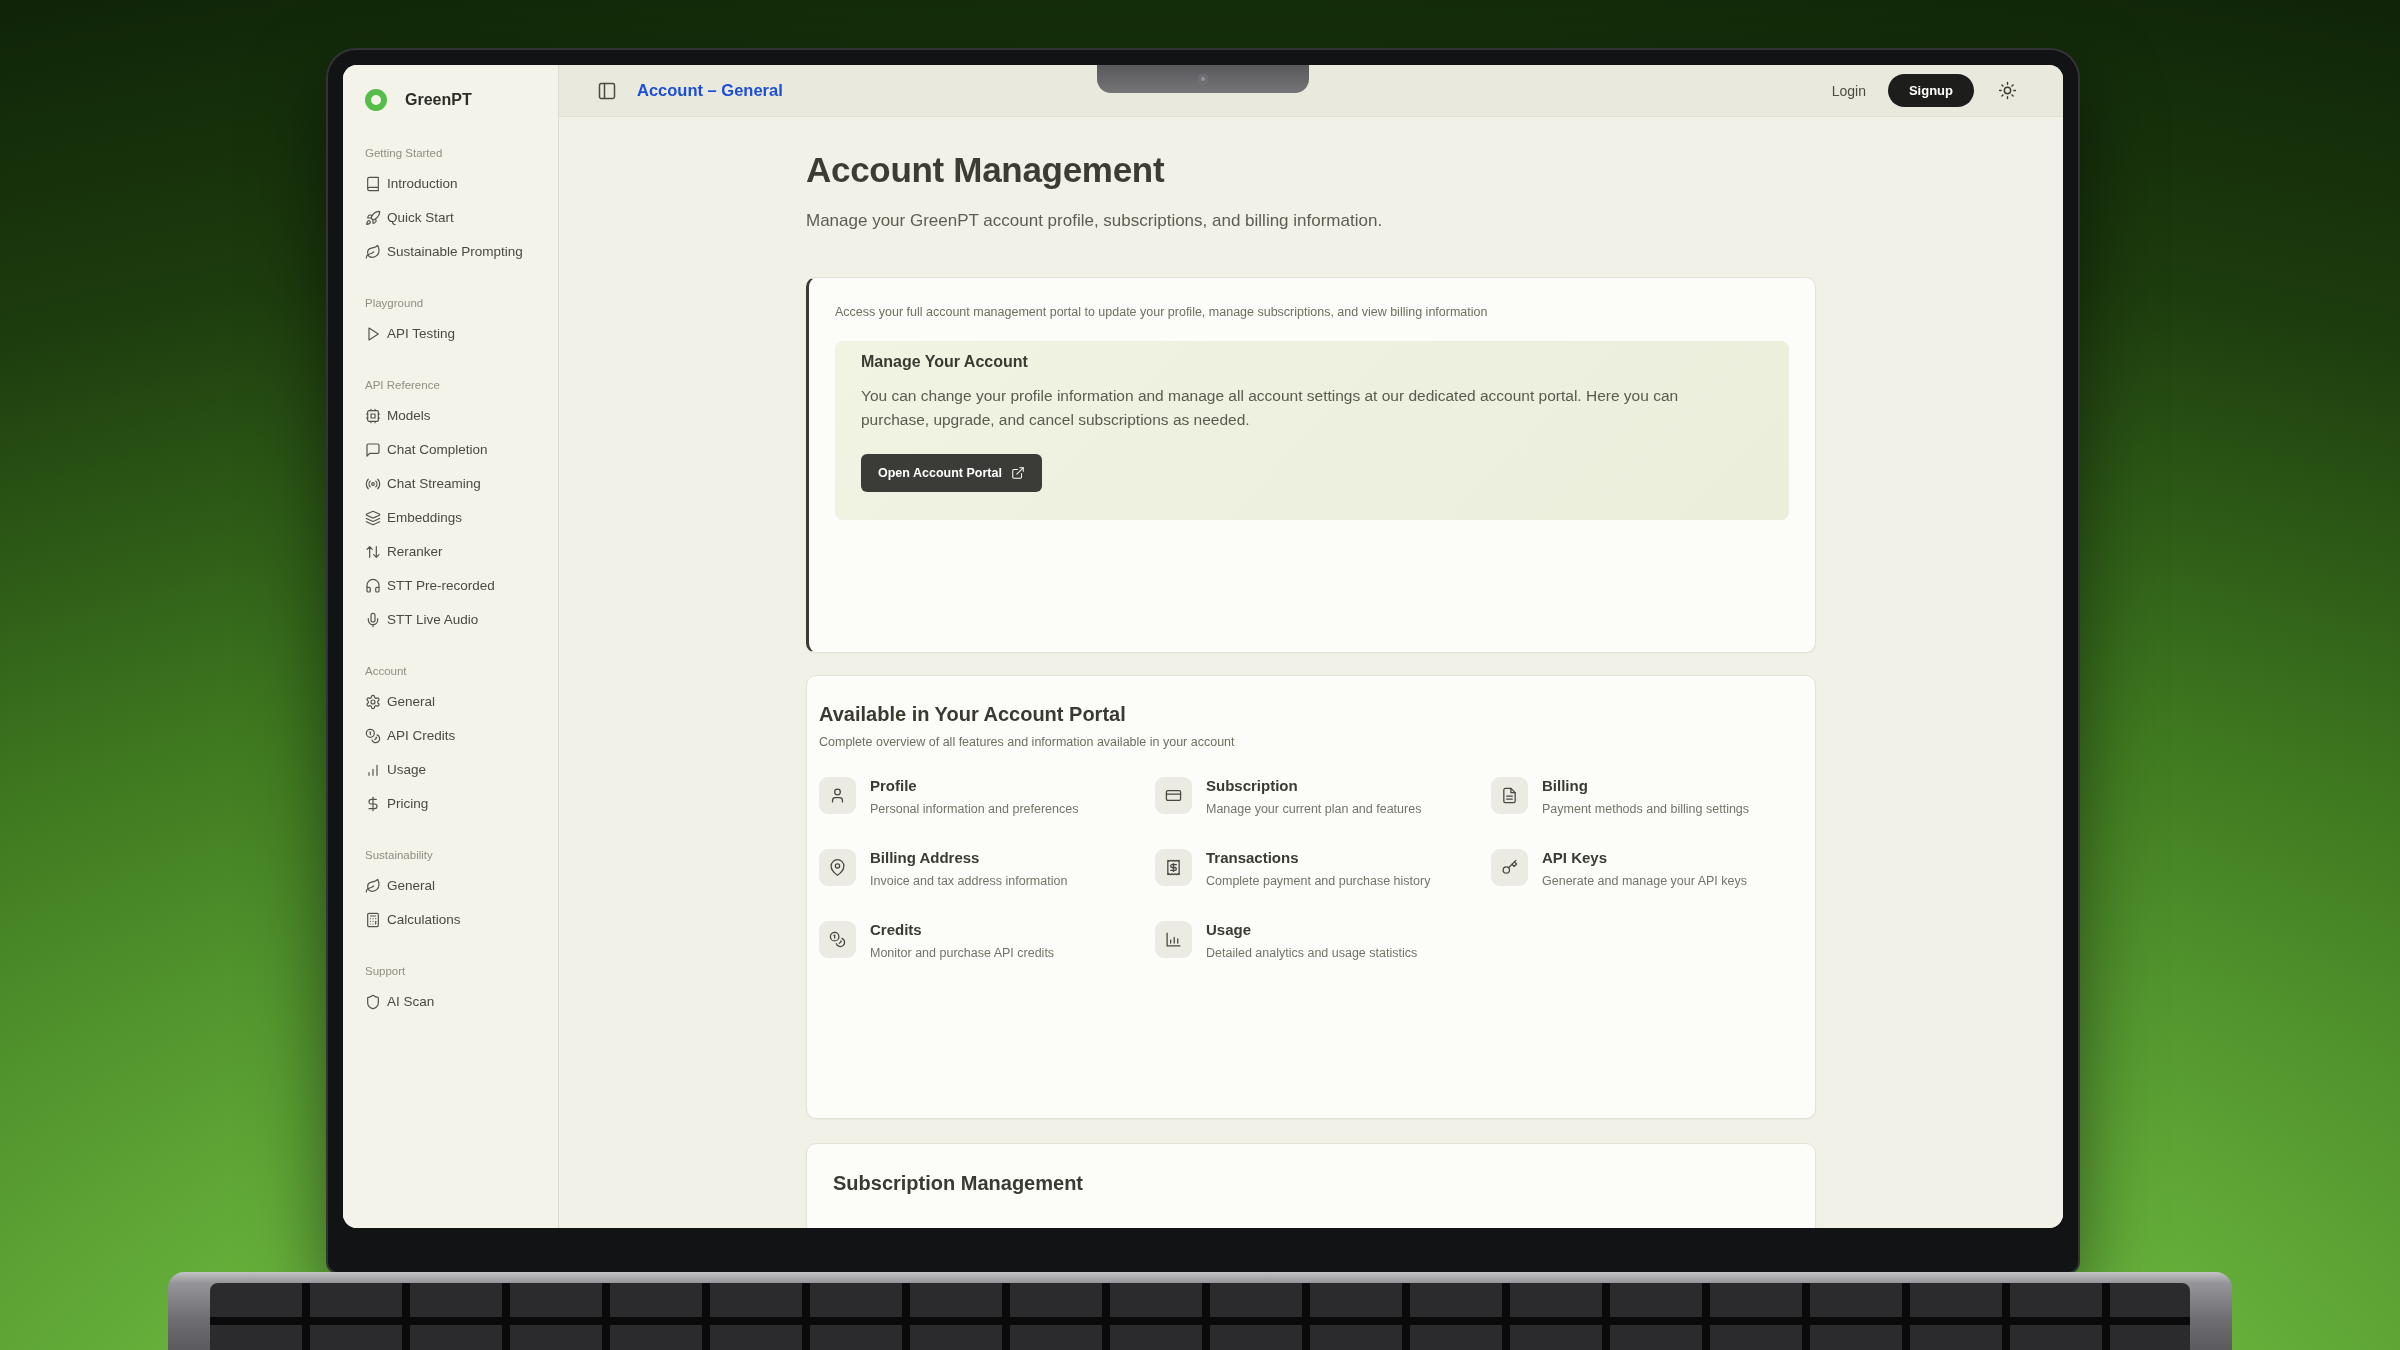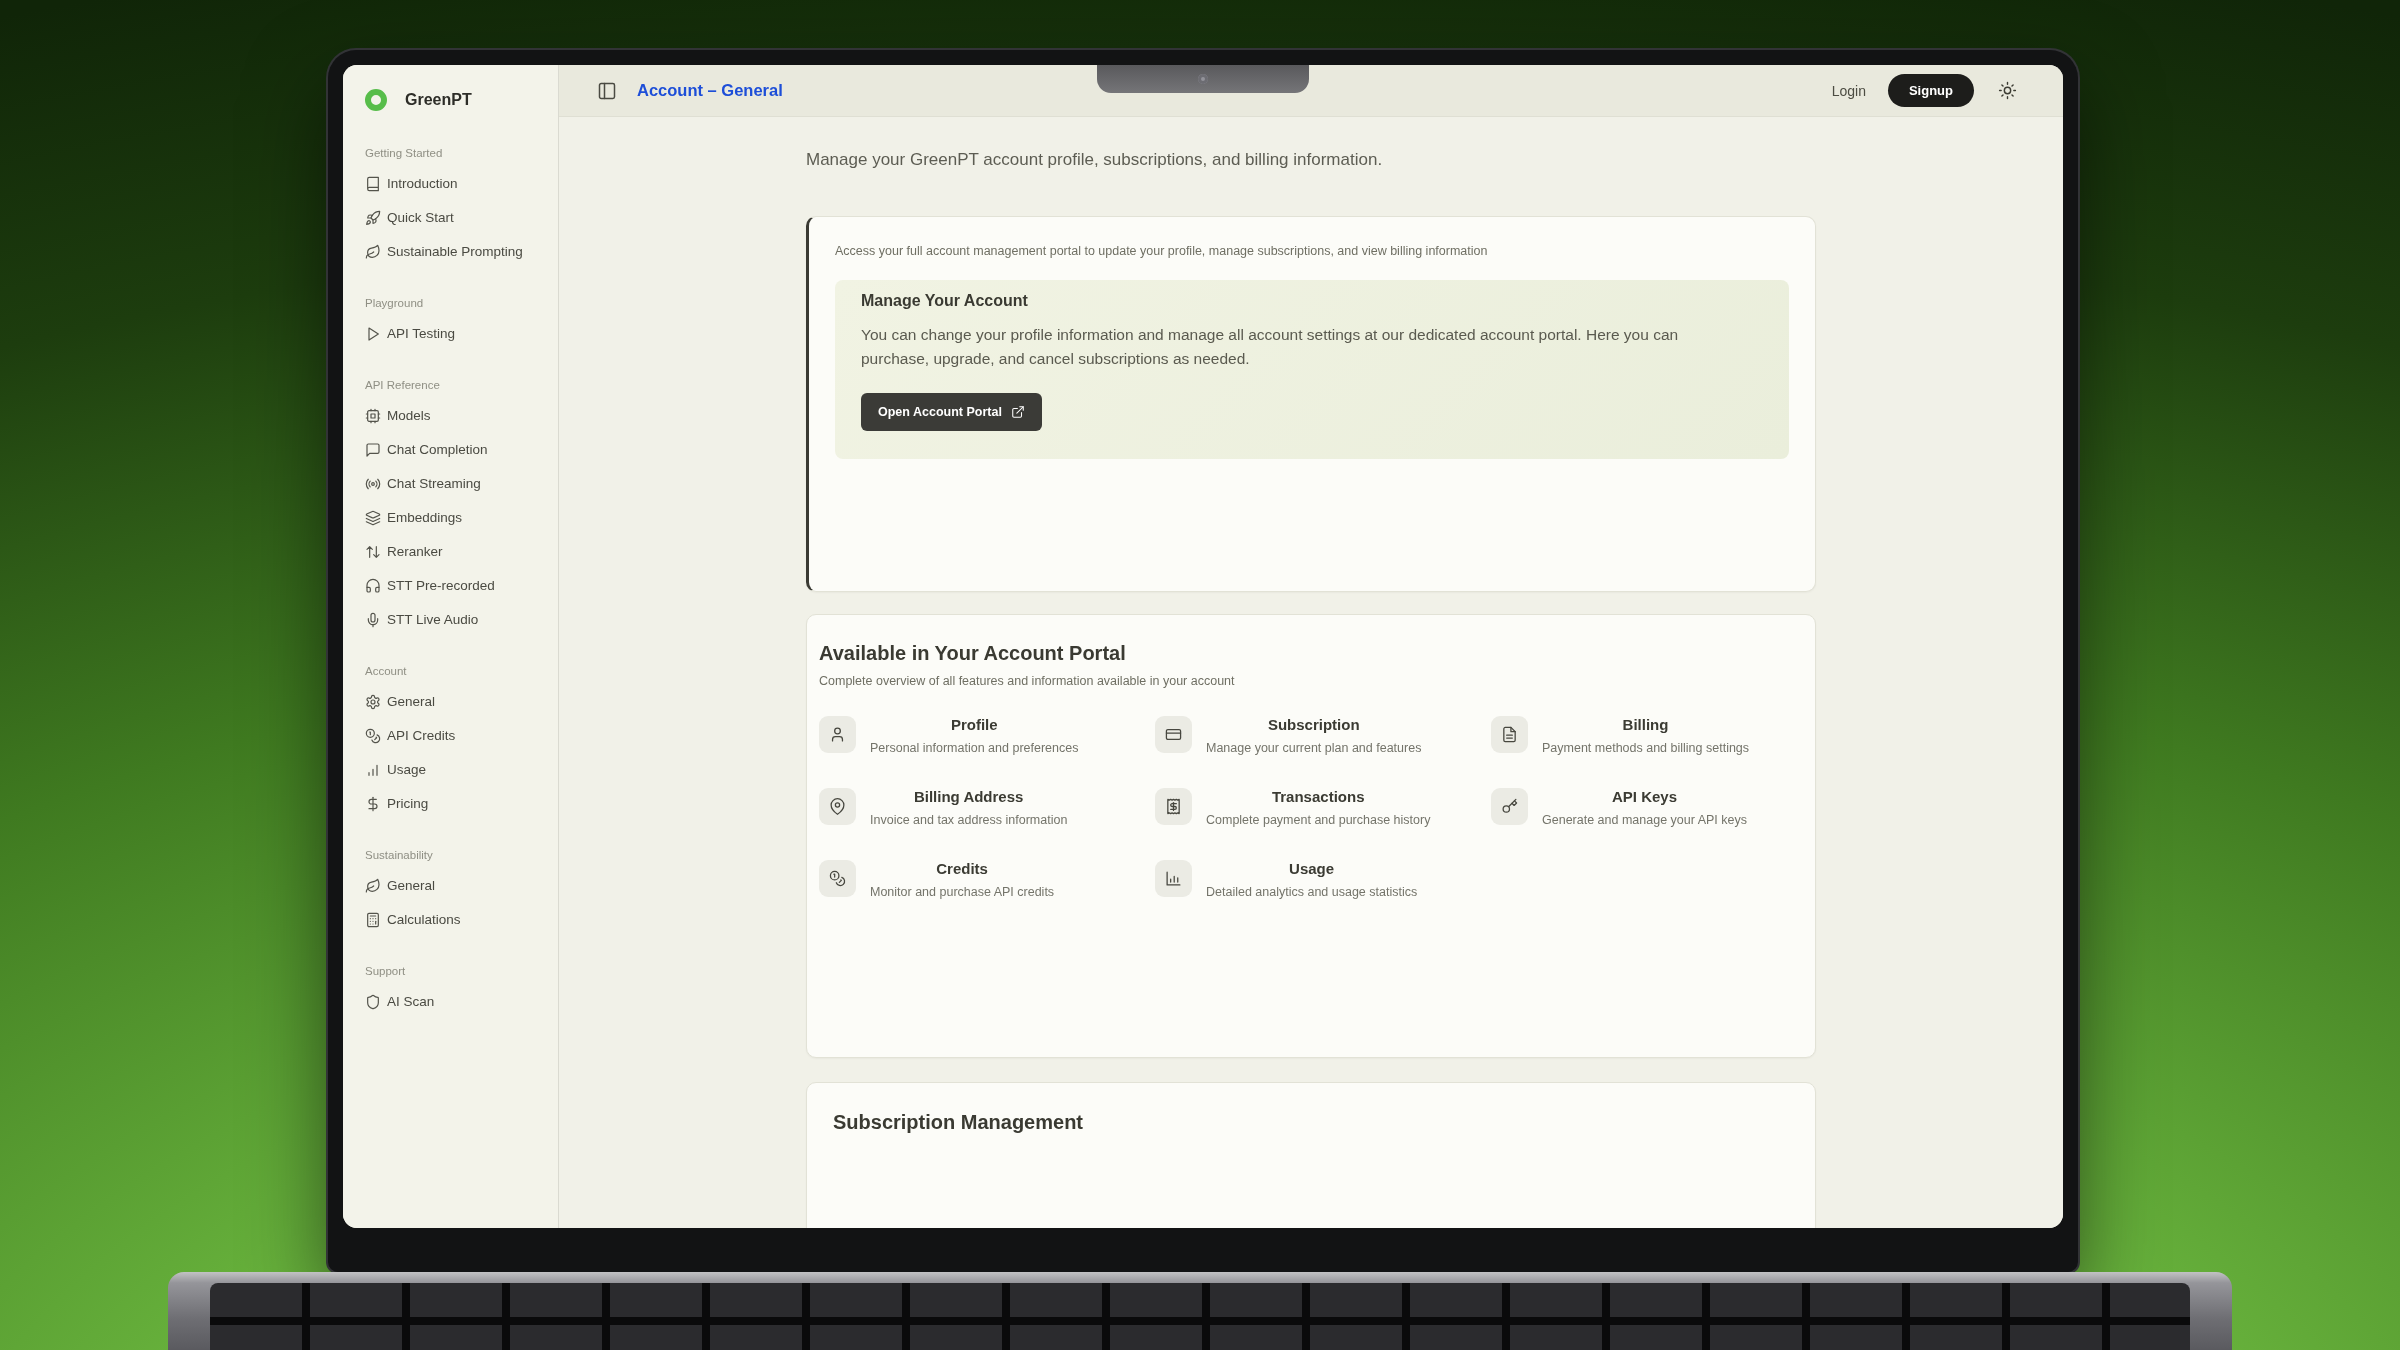--- a/index.html
+++ b/index.html
@@ -97,21 +97,21 @@
   .inner-body { font-size:15.5px; color:#5a5a4f; line-height:1.55; max-width:860px; margin-bottom:22px; }
   .portal-btn { display:inline-flex; align-items:center; gap:9px; background:#3b3b37; color:#fff;
     font-size:12.5px; font-weight:700; padding:12px 17px; border-radius:6px; border:none; cursor:pointer;
     font-family:"Liberation Sans", sans-serif; }
   .portal-btn svg { width:14px; height:14px; stroke:#ffffff; }
 
   .card-features { padding:27px 12px 30px; margin-bottom:24px; min-height:444px; }
   .cf-title { font-size:20px; font-weight:700; color:#3a3a32; margin-bottom:9px; }
   .cf-sub { font-size:12.5px; color:#6f6f63; margin-bottom:28px; }
   .features-grid { display:grid; grid-template-columns:repeat(3,1fr); column-gap:24px; row-gap:30px; }
-  .feature { display:flex; gap:14px; align-items:flex-start;text-align:center; }
+  .feature { display:flex; gap:14px; align-items:flex-start; }
   .f-icon { flex:0 0 37px; width:37px; height:37px; border-radius:9px; background:#ebebe4;
     display:flex; align-items:center; justify-content:center; }
   .f-icon svg { width:17px; height:17px; stroke:#47473f; }
   .f-title { font-size:15px; font-weight:700; color:#3b3b33; margin-bottom:6px; }
   .f-desc { font-size:12.5px; color:#74746a; line-height:1.5; max-width:235px; }
 
   .card-submgmt { padding:28px 26px; height:170px; }
   .sm-title { font-size:20px; font-weight:700; color:#3a3a32; }
 </style>
 </head>
@@ -298,20 +298,21 @@
           <div class="theme-btn">
             <svg class="ic" viewBox="0 0 24 24">
                 <circle cx="12" cy="12" r="4"></circle>
                 <path d="M12 2v2M12 20v2M4.93 4.93l1.41 1.41M17.66 17.66l1.41 1.41M2 12h2M20 12h2M6.34 17.66l-1.41 1.41M19.07 4.93l-1.41 1.41"></path>
               </svg>
           </div>
         </div>
 
         <div class="main">
           <div class="content">
+            <h1 class="page-title">Account Management</h1>
             <p class="page-sub">Manage your GreenPT account profile, subscriptions, and billing information.</p>
 
             <section class="card card-portal">
               <div class="cp-sub">Access your full account management portal to update your profile, manage subscriptions, and view billing information</div>
               <div class="inner-box">
                 <div class="inner-title">Manage Your Account</div>
                 <p class="inner-body">You can change your profile information and manage all account settings at our dedicated account portal. Here you can purchase, upgrade, and cancel subscriptions as needed.</p>
                 <button class="portal-btn">
                   <span>Open Account Portal</span>
                   <svg class="ic" viewBox="0 0 24 24">

